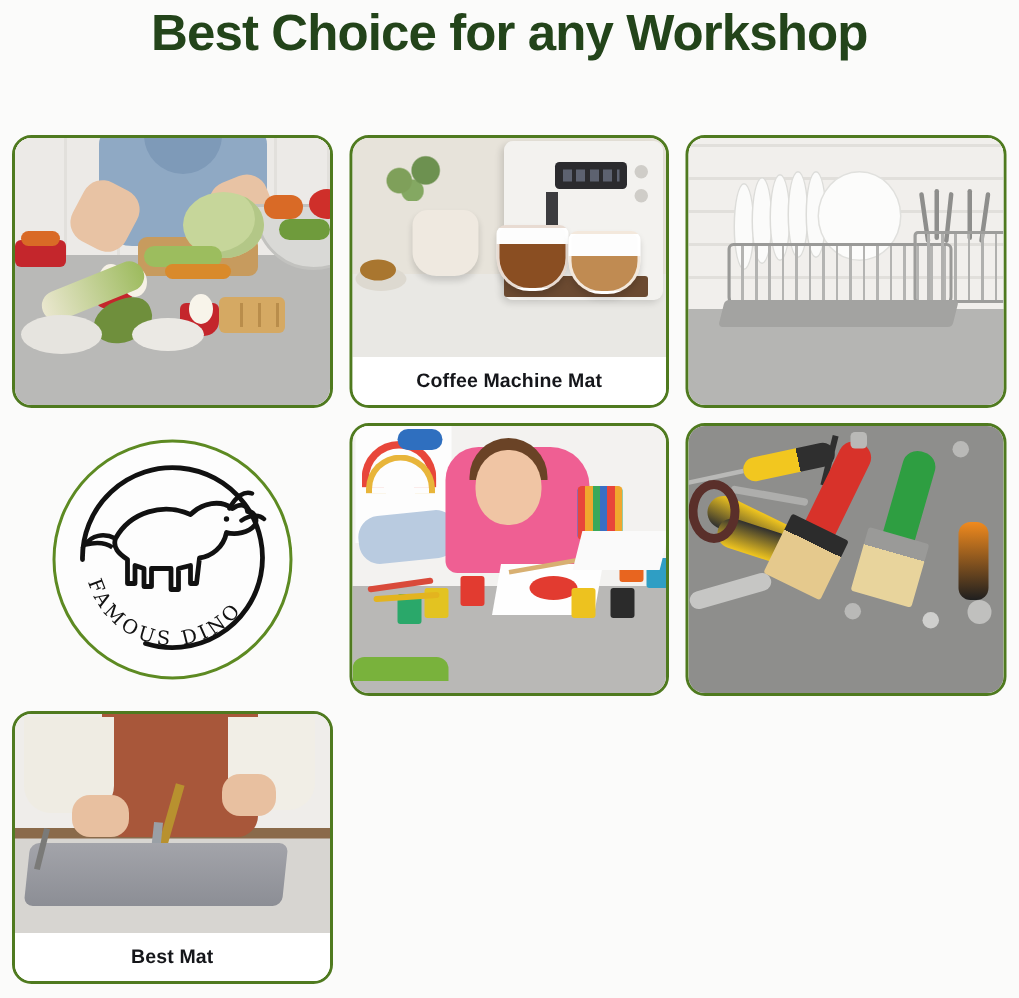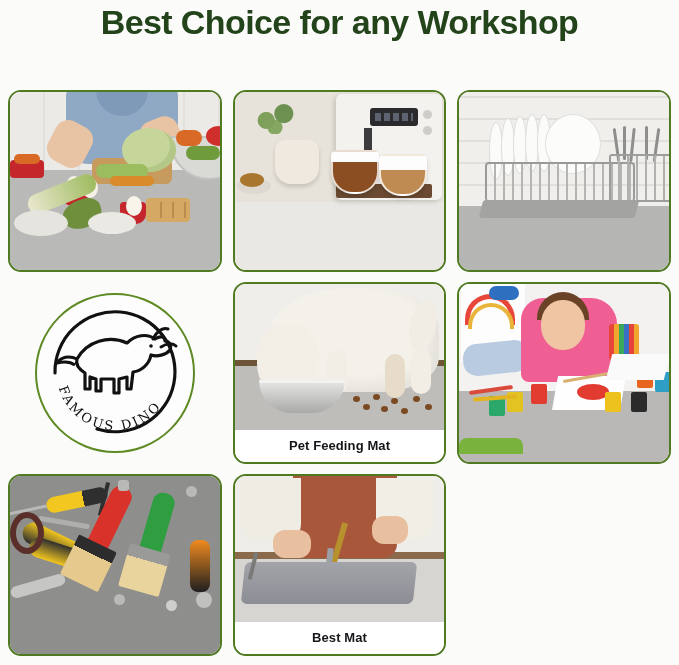--- a/index.html
+++ b/index.html
@@ -211,20 +211,21 @@
       <div class="screen"></div>
       <div class="blob" style="right:12px;top:18px;width:9px;height:9px;background:#cfcdc8;"></div>
       <div class="blob" style="right:12px;top:34px;width:9px;height:9px;background:#cfcdc8;"></div>
       <div class="spout"></div>
       <div class="tray"></div>
       <div class="pitcher"></div>
       <div class="cookie"></div>
       <div class="cupg" style="left:96px;top:58px;width:44px;height:40px;background:linear-gradient(#fdfdfd 0 26%,#8a4e22 26% 100%);"></div>
       <div class="cupg" style="left:144px;top:62px;width:44px;height:38px;background:linear-gradient(#fdfdfd 0 38%,#c08b52 38% 100%);"></div>
     </div>
+    <div class="caption">Coffee Machine Mat</div>
   </div>
 
   <div class="card">
     <div class="photo c4">
       <div class="brick"></div>
       <div class="plate" style="left:30px;top:30px;"></div>
       <div class="plate" style="left:42px;top:26px;"></div>
       <div class="plate" style="left:54px;top:24px;"></div>
       <div class="plate" style="left:66px;top:22px;"></div>
       <div class="plate" style="left:78px;top:22px;"></div>
@@ -259,41 +260,20 @@
         <defs>
           <path id="arcpath" d="M22,86 a58,58 0 0,0 110,18"></path>
         </defs>
         <text font-family="DejaVu Serif, serif" font-size="13" letter-spacing="2.5" fill="#111">
           <textPath href="#arcpath" startOffset="6%">FAMOUS  DINO</textPath>
         </text>
       </svg>
     </div>
   </div>
 
-  <div class="card">
-    <div class="photo c6">
-      <div class="base"></div>
-      <div class="dog"></div>
-      <div class="tail"></div>
-      <div class="leg" style="left:92px;top:66px;"></div>
-      <div class="leg" style="left:150px;top:70px;background:#e6dcc9;"></div>
-      <div class="leg" style="left:176px;top:66px;"></div>
-      <div class="head"></div>
-      <div class="bowl"></div>
-      <div class="kib" style="left:118px;top:112px;"></div>
-      <div class="kib" style="left:128px;top:120px;"></div>
-      <div class="kib" style="left:138px;top:110px;"></div>
-      <div class="kib" style="left:146px;top:122px;"></div>
-      <div class="kib" style="left:156px;top:114px;"></div>
-      <div class="kib" style="left:166px;top:124px;"></div>
-      <div class="kib" style="left:178px;top:112px;"></div>
-      <div class="kib" style="left:190px;top:120px;"></div>
-    </div>
-    <div class="caption">Pet Feeding Mat</div>
-  </div>
 
   <div class="card">
     <div class="photo c7">
       <div class="art"></div>
       <div class="rainbow"></div>
       <div class="cloud"></div>
       <div class="grass"></div>
       <div class="jeans"></div>
       <div class="girl"></div>
       <div class="hair"></div>

